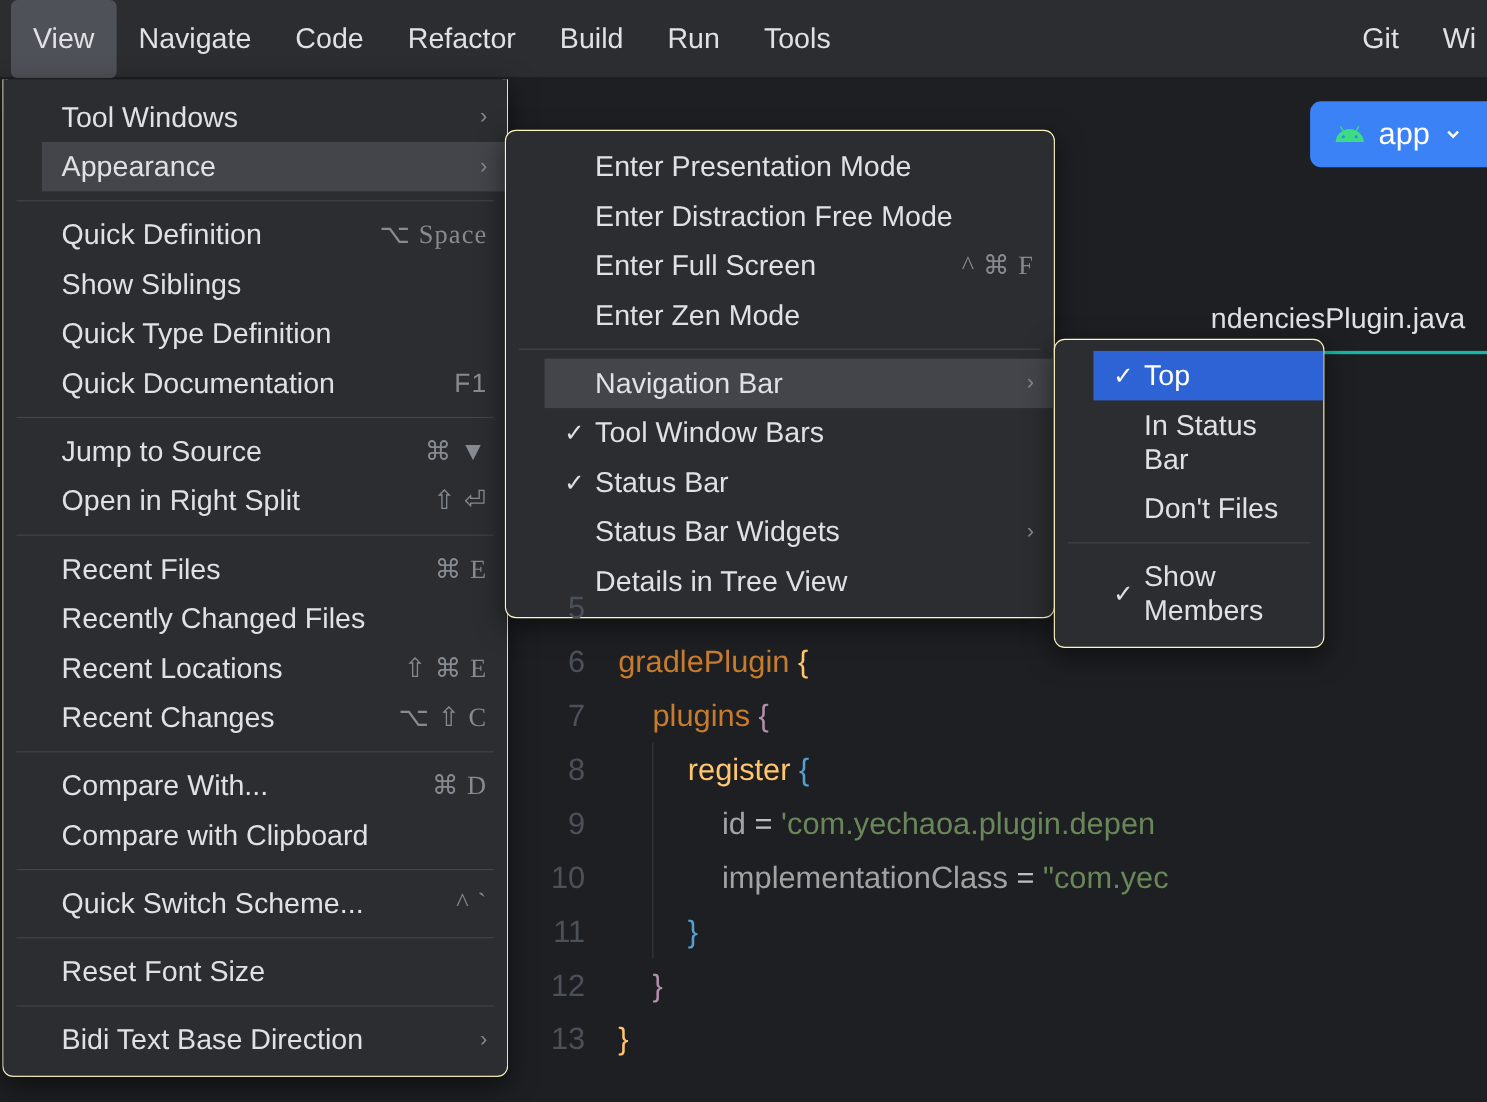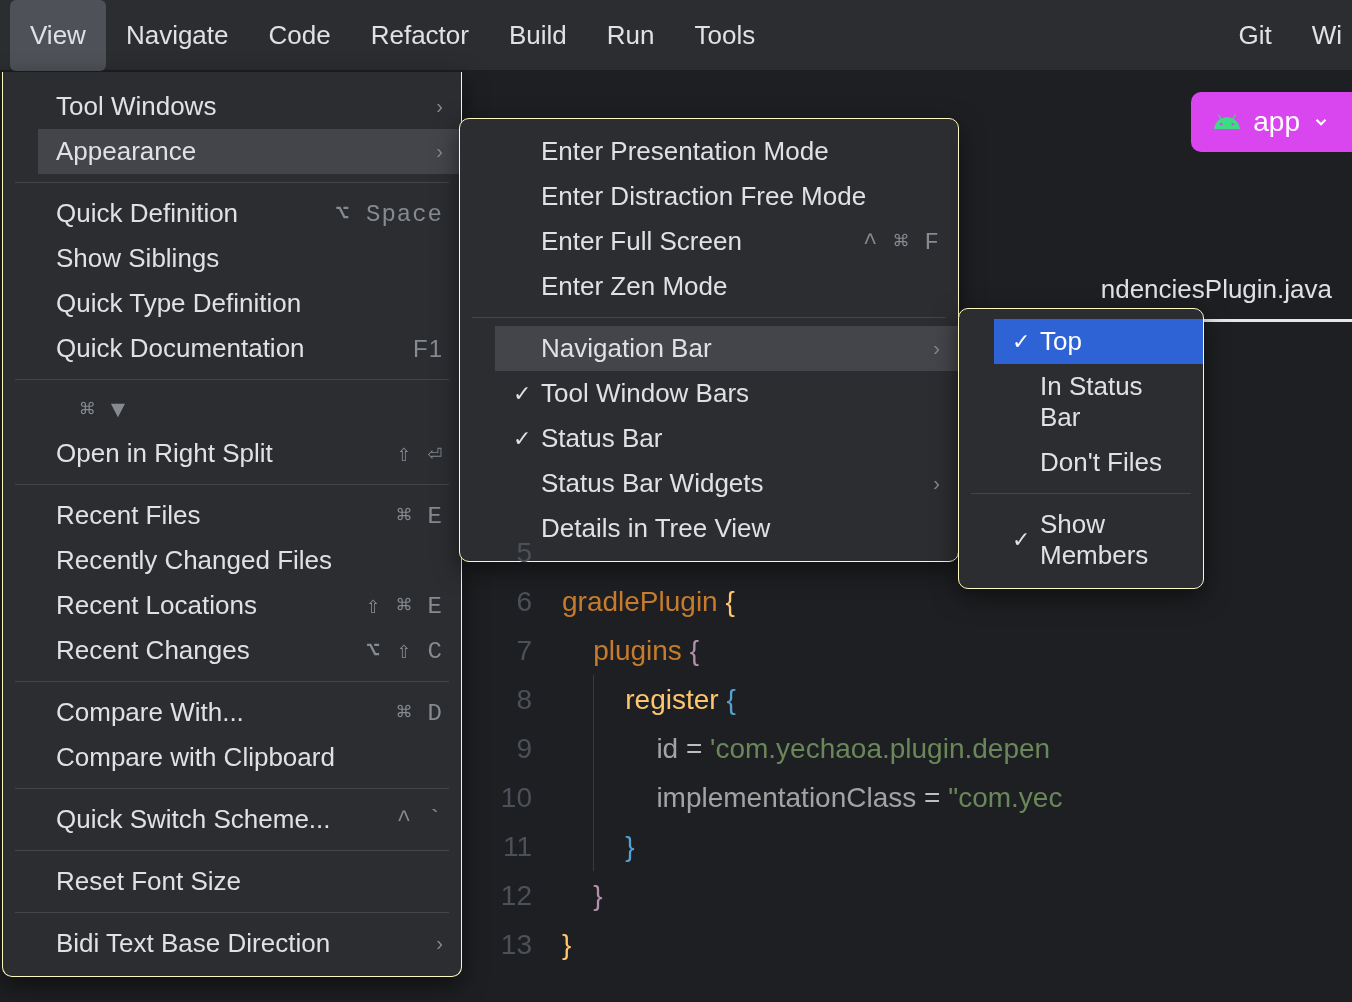--- a/index.html
+++ b/index.html
@@ -3,25 +3,25 @@
 <meta charset="utf-8">
 <style>
 * { margin: 0; padding: 0; box-sizing: border-box; font-family: -apple-system, BlinkMacSystemFont, "Segoe UI", sans-serif; }
 body { background: #1e1f22; color: #dfe1e5; width: 1352px; height: 1002px; overflow: hidden; position: relative; }
 
 .menubar { height: 70px; background: #2b2d30; display: flex; align-items: center; padding: 0 10px; }
 .menubar-item { padding: 20px 20px; font-size: 26px; color: #dfe1e5; border-radius: 6px; cursor: pointer; }
 .menubar-item.active { background: #4e5157; }
 .menubar-spacer { flex: 1; }
 
-.run-config { position: absolute; right: 0; top: 92px; background: #d946ef; color: #fff; padding: 14px 22px; border-radius: 10px 0 0 10px; display: flex; align-items: center; gap: 12px; font-size: 28px; font-weight: 500; }
+.run-config { position: absolute; right: 0; top: 92px; background: #3b82f6; color: #fff; padding: 14px 22px; border-radius: 10px 0 0 10px; display: flex; align-items: center; gap: 12px; font-size: 28px; font-weight: 500; }
 .android-icon { width: 28px; height: 28px; }
 .chevron-icon-small { width: 18px; height: 18px; }
 
-.editor-tab { position: absolute; right: 0; top: 260px; font-size: 26px; color: #dfe1e5; padding: 14px 20px; border-bottom: 3px solid #e5e5e5; }
+.editor-tab { position: absolute; right: 0; top: 260px; font-size: 26px; color: #dfe1e5; padding: 14px 20px; border-bottom: 3px solid #14b8a6; }
 
 .dropdown { position: absolute; background: #2b2d30; border: 1px solid #fef9c3; border-radius: 10px; box-shadow: 0 8px 24px rgba(0,0,0,0.5); padding: 10px 0; }
 .dropdown-item { display: flex; align-items: center; padding: 7px 18px; font-size: 26px; color: #dfe1e5; cursor: pointer; margin-left: 35px; }
 .dropdown-item.highlighted { background: #43454a; }
 .dropdown-item.selected { background: #2e63d6; color: #fff; }
 .dropdown-item .check { width: 28px; text-align: left; font-size: 22px; }
 .dropdown-item .label { flex: 1; }
 .dropdown-item .shortcut { color: #868a91; font-size: 24px; margin-left: 24px; letter-spacing: 1px; }
 .dropdown-item .arrow { color: #868a91; font-size: 20px; margin-left: 12px; }
 .dropdown-sep { height: 1px; background: #43454a; margin: 8px 12px; }
@@ -37,21 +37,21 @@
 .k-orange { color: #c77b2c; }
 .k-yellow { color: #ffc66d; }
 .k-green { color: #6a8759; }
 .k-purple { color: #a3a3a3; }
 .brace-y { color: #ffc66d; }
 .brace-b { color: #54a0d1; }
 .brace-p { color: #b48ead; }
 .op { color: #bcbec4; }
 .indent-guide { display: inline-block; border-left: 1px solid #373a3f; }
 
-.shortcut-icons { font-family: Liberation Mono, monospace; letter-spacing: 2px; }
+.shortcut-icons { font-family: Liberation Serif, serif; letter-spacing: 2px; }
 </style>
 </head>
 <body>
 
 <div class="menubar">
   <div class="menubar-item active">View</div>
   <div class="menubar-item">Navigate</div>
   <div class="menubar-item">Code</div>
   <div class="menubar-item">Refactor</div>
   <div class="menubar-item">Build</div>
@@ -93,20 +93,21 @@
     </div>
   <div class="dropdown-item">
       <span class="label">Quick Type Definition</span>
     </div>
   <div class="dropdown-item">
       <span class="label">Quick Documentation</span>
       <span class="shortcut">F1</span>
     </div>
   <div class="dropdown-sep"></div>
   <div class="dropdown-item">
+      <span class="label">Jump to Source</span>
       <span class="shortcut shortcut-icons">⌘ ▼</span>
     </div>
   <div class="dropdown-item">
       <span class="label">Open in Right Split</span>
       <span class="shortcut shortcut-icons">⇧ ⏎</span>
     </div>
   <div class="dropdown-sep"></div>
   <div class="dropdown-item">
       <span class="label">Recent Files</span>
       <span class="shortcut shortcut-icons">⌘ E</span>

